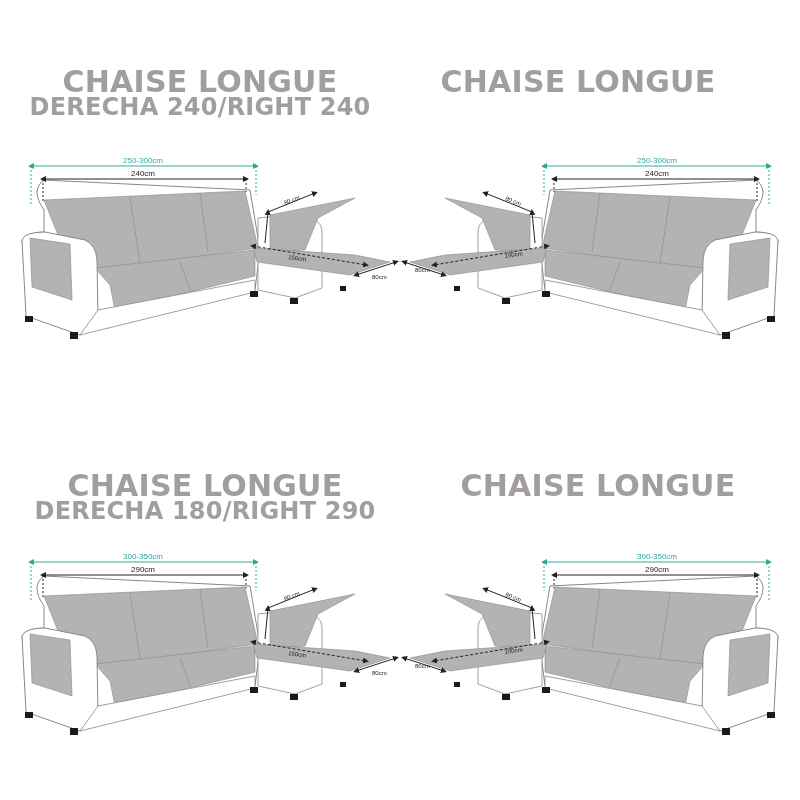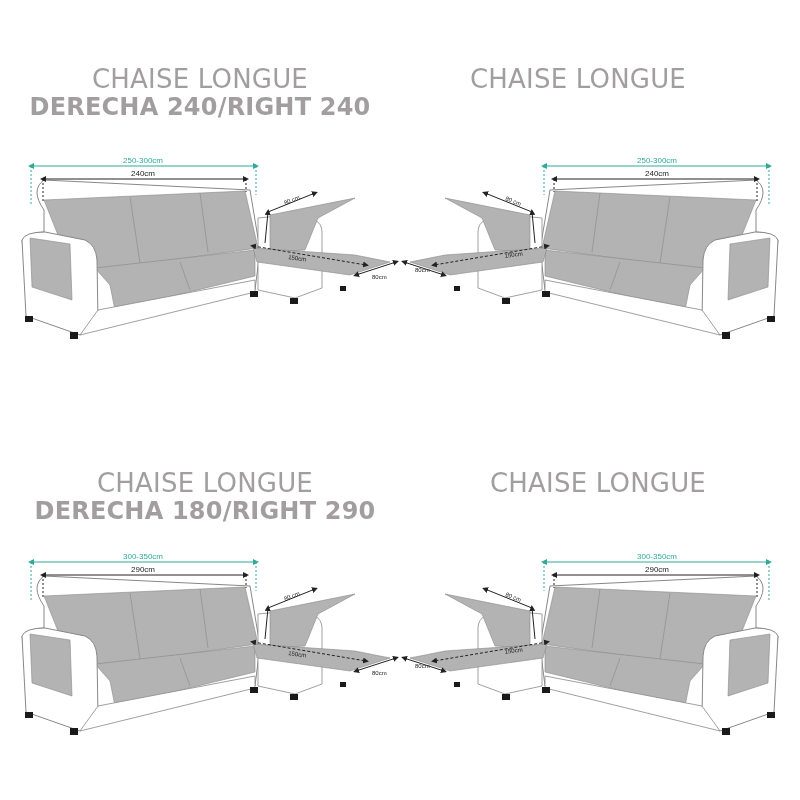--- a/index.html
+++ b/index.html
@@ -1,19 +1,19 @@
 <!DOCTYPE html>
 <html><head>
 <meta charset="utf-8">
 <style>
   html, body { margin:0; padding:0; background:#ffffff; }
   body { width:800px; height:800px; position:relative; overflow:hidden; font-family:"DejaVu Sans", sans-serif; }
   .panel { position:absolute; width:400px; height:400px; }
   .heading { position:absolute; left:0; width:400px; text-align:center; color:#a29e9f; }
-  .h1 { font-size:26px; font-weight:normal; letter-spacing:0.2px; }
+  .h1 { font-size:30px; font-weight:bold; letter-spacing:0.2px; }
   .h2 { font-size:24px; font-weight:bold; letter-spacing:0.2px; }
   svg { position:absolute; left:0; top:0; }
   .dim-teal { font-family:"Liberation Sans", sans-serif; font-size:8px; fill:#2fa99a; }
   .dim-dark { font-family:"Liberation Sans", sans-serif; font-size:8px; fill:#222; }
   .dim-small { font-family:"Liberation Sans", sans-serif; font-size:6px; fill:#222; }
 </style>
 </head>
 <body>
 
 <div class="panel" style="left:0;top:0;">

